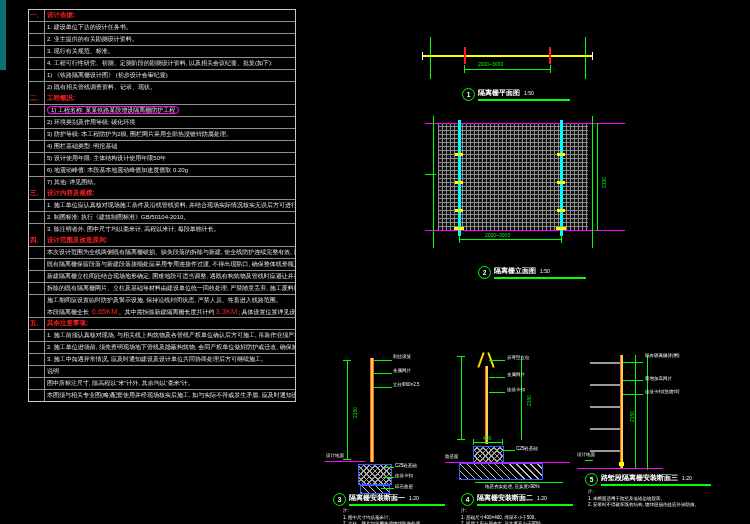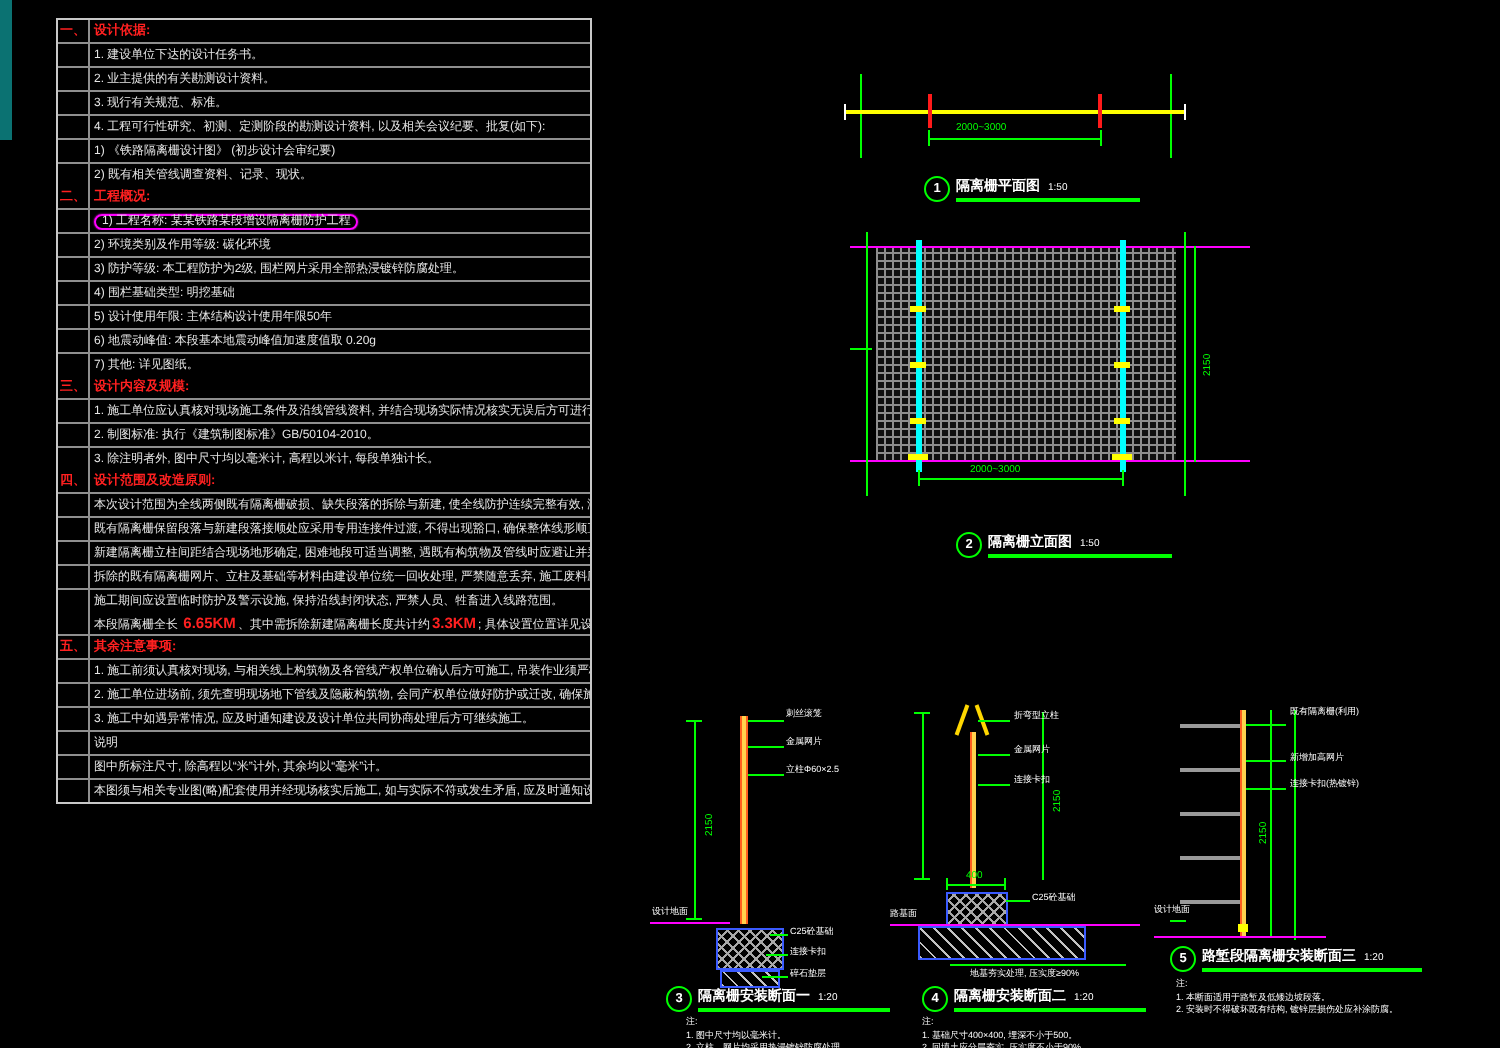--- a/index.html
+++ b/index.html
@@ -6,21 +6,21 @@
   #sheet{position:relative;width:750px;height:524px;background:#000;overflow:hidden;
          font-family:"Liberation Sans","DejaVu Sans",sans-serif;}
   
   #notes{position:absolute;left:28px;top:9px;width:266px;border:1px solid #c8c8c8;background:#000;}
   .nrow{display:flex;height:11px;border-bottom:1px solid #8f8f8f;align-items:center;overflow:hidden;}
   .nrow:last-child{border-bottom:none;}
   .ncell{flex:0 0 15px;width:15px;height:100%;border-right:1px solid #8f8f8f;display:flex;align-items:center;justify-content:center;}
   .ntext{flex:1;padding:0 2px;white-space:nowrap;overflow:hidden;color:#e6e6e6;font-size:6px;}
   .hrow .ntext,.hrow .ncell{color:#ff2020;font-weight:bold;font-size:6.5px;}
   .cloud-row span.cl{border:1px solid #ff00ff;border-radius:7px;padding:0 3px;box-shadow:0 0 1px #ff00ff;}
-  .km{color:#ff2020;font-weight:bold;font-size:7.5px;padding:0 1px;}
+  .km{color:#ff2020;font-weight:normal;font-size:7.5px;padding:0 1px;}
   
   .abs{position:absolute;}
   .gv{position:absolute;width:1px;background:#00ff00;}
   .gl{position:absolute;height:1px;background:#00ff00;}
   .gt{position:absolute;background:#00ff00;}
   .ml{position:absolute;height:1px;background:#ff00ff;}
   .dimtext{position:absolute;color:#00ff00;font-size:5px;white-space:nowrap;}
   .vtext{position:absolute;color:#00ff00;font-size:5px;white-space:nowrap;transform:rotate(-90deg);transform-origin:left top;}
   .lbl{position:absolute;color:#fff;font-size:4.5px;line-height:1.15;white-space:nowrap;}
   .lbl2{position:absolute;color:#fff;font-size:4.5px;line-height:1.15;width:62px;}

